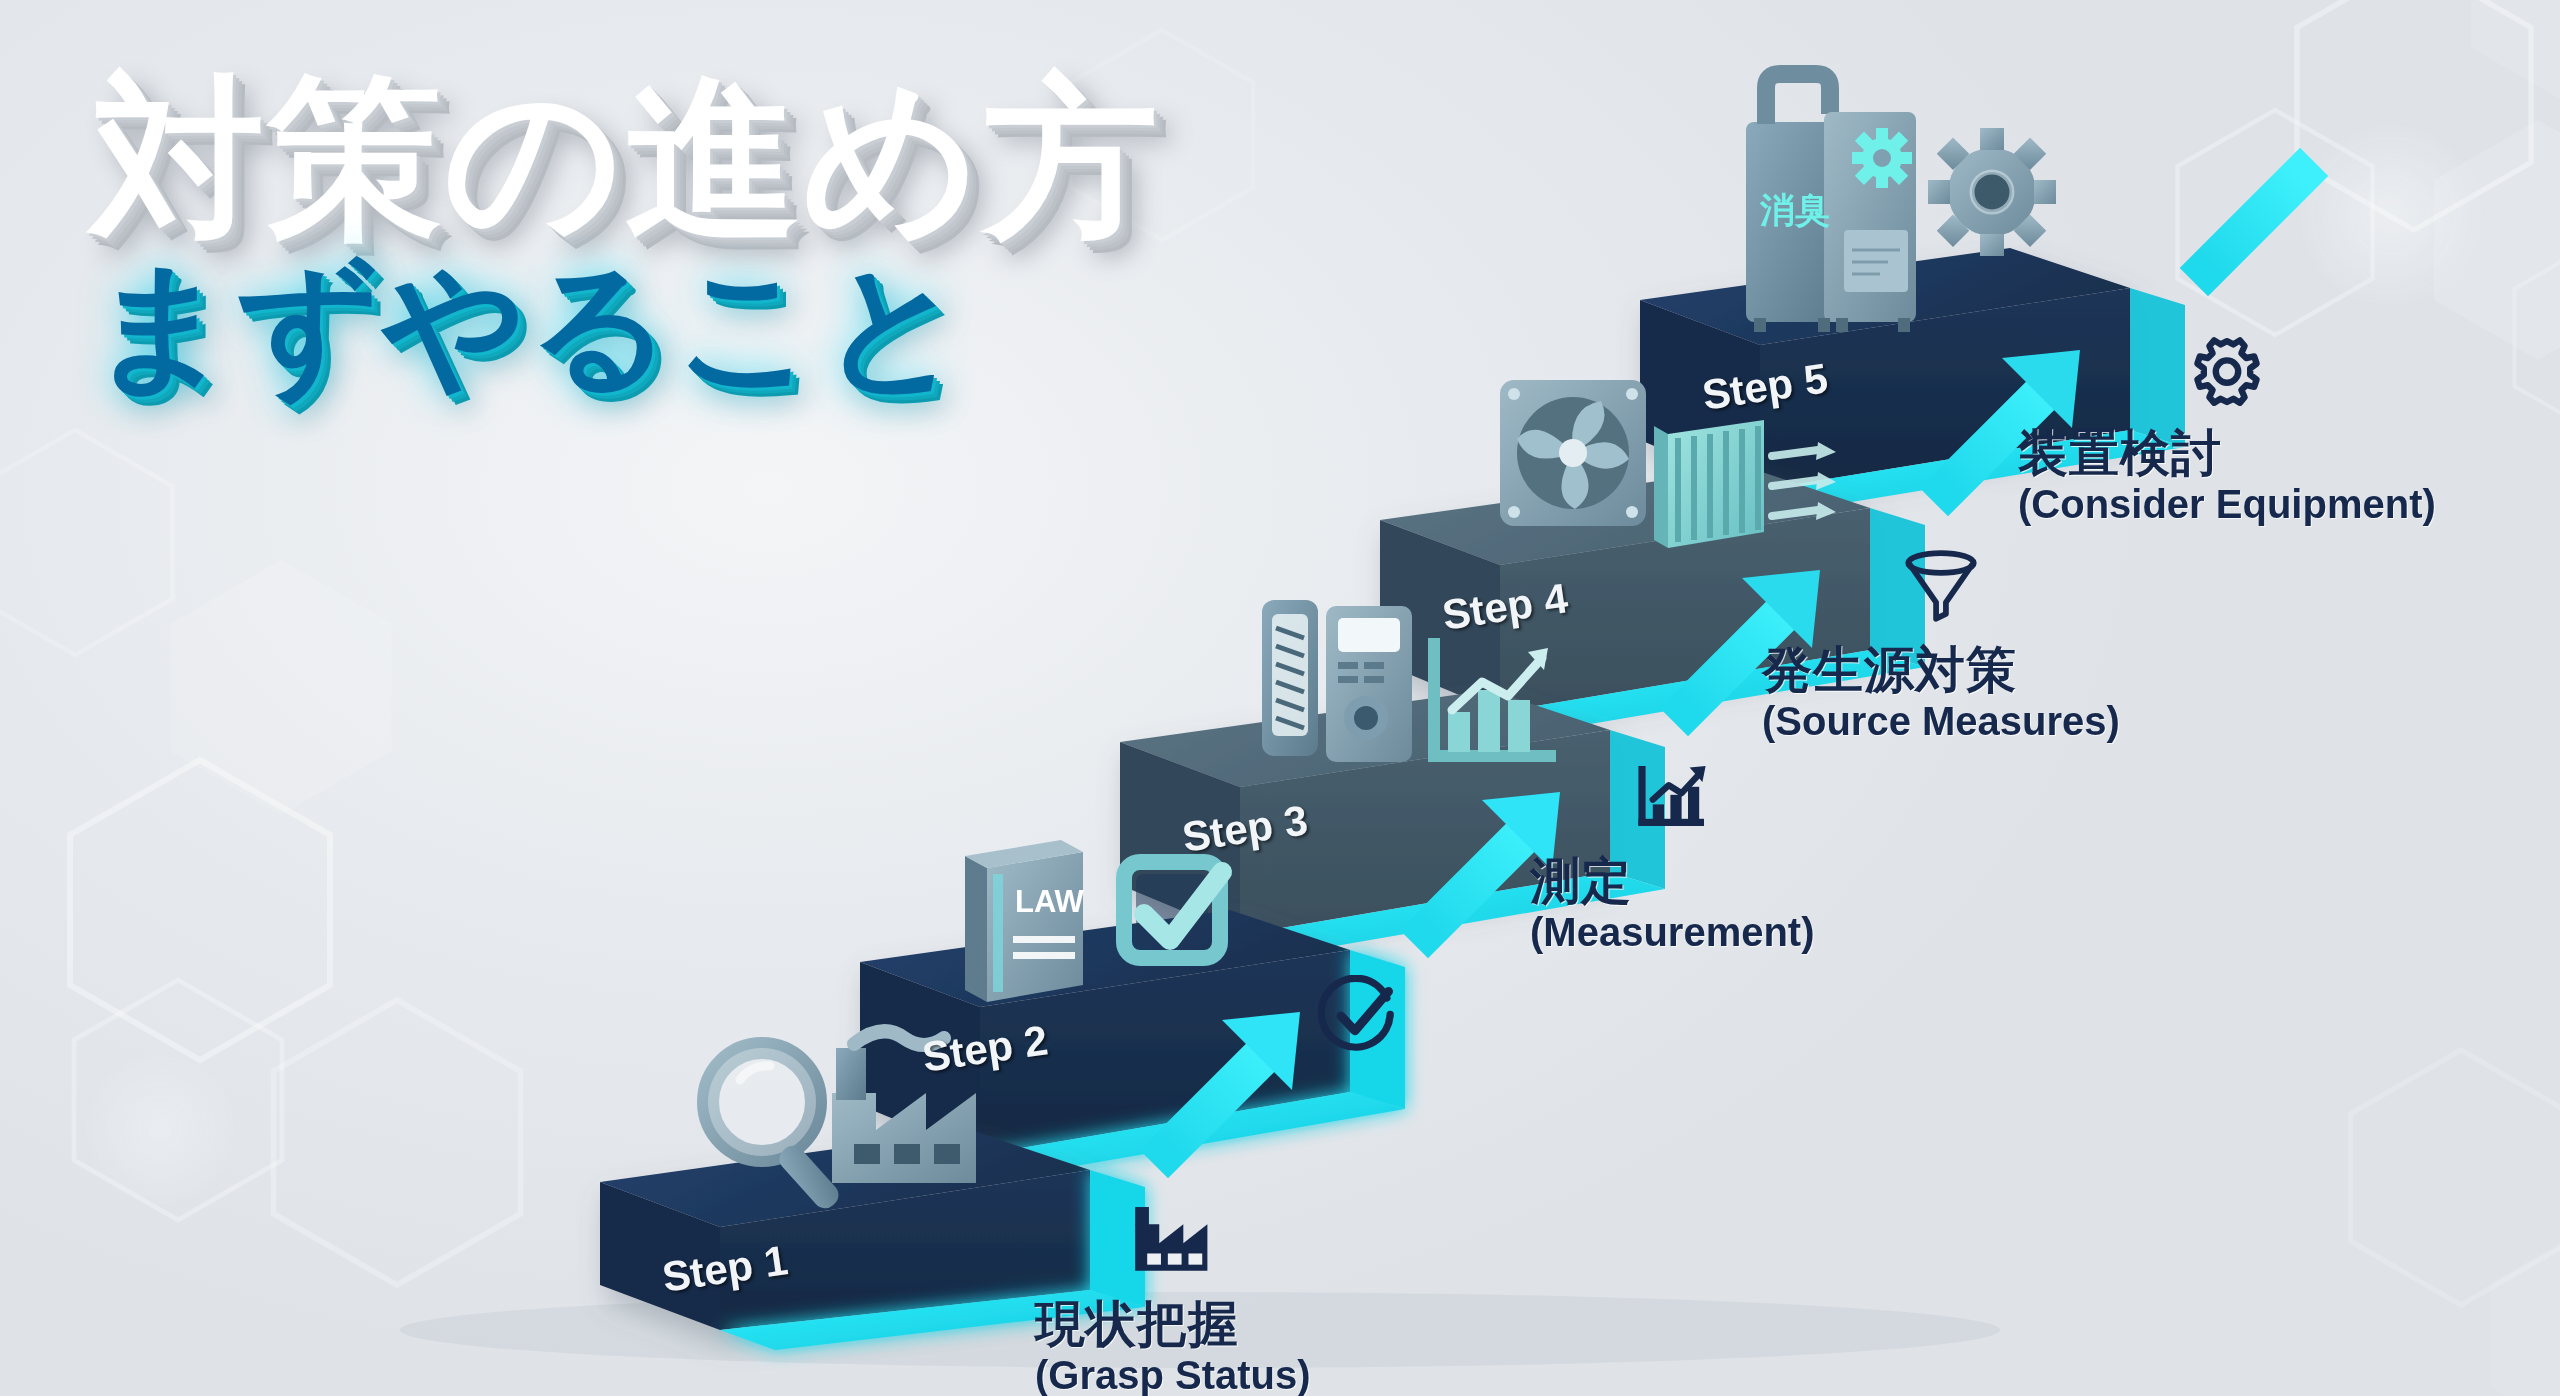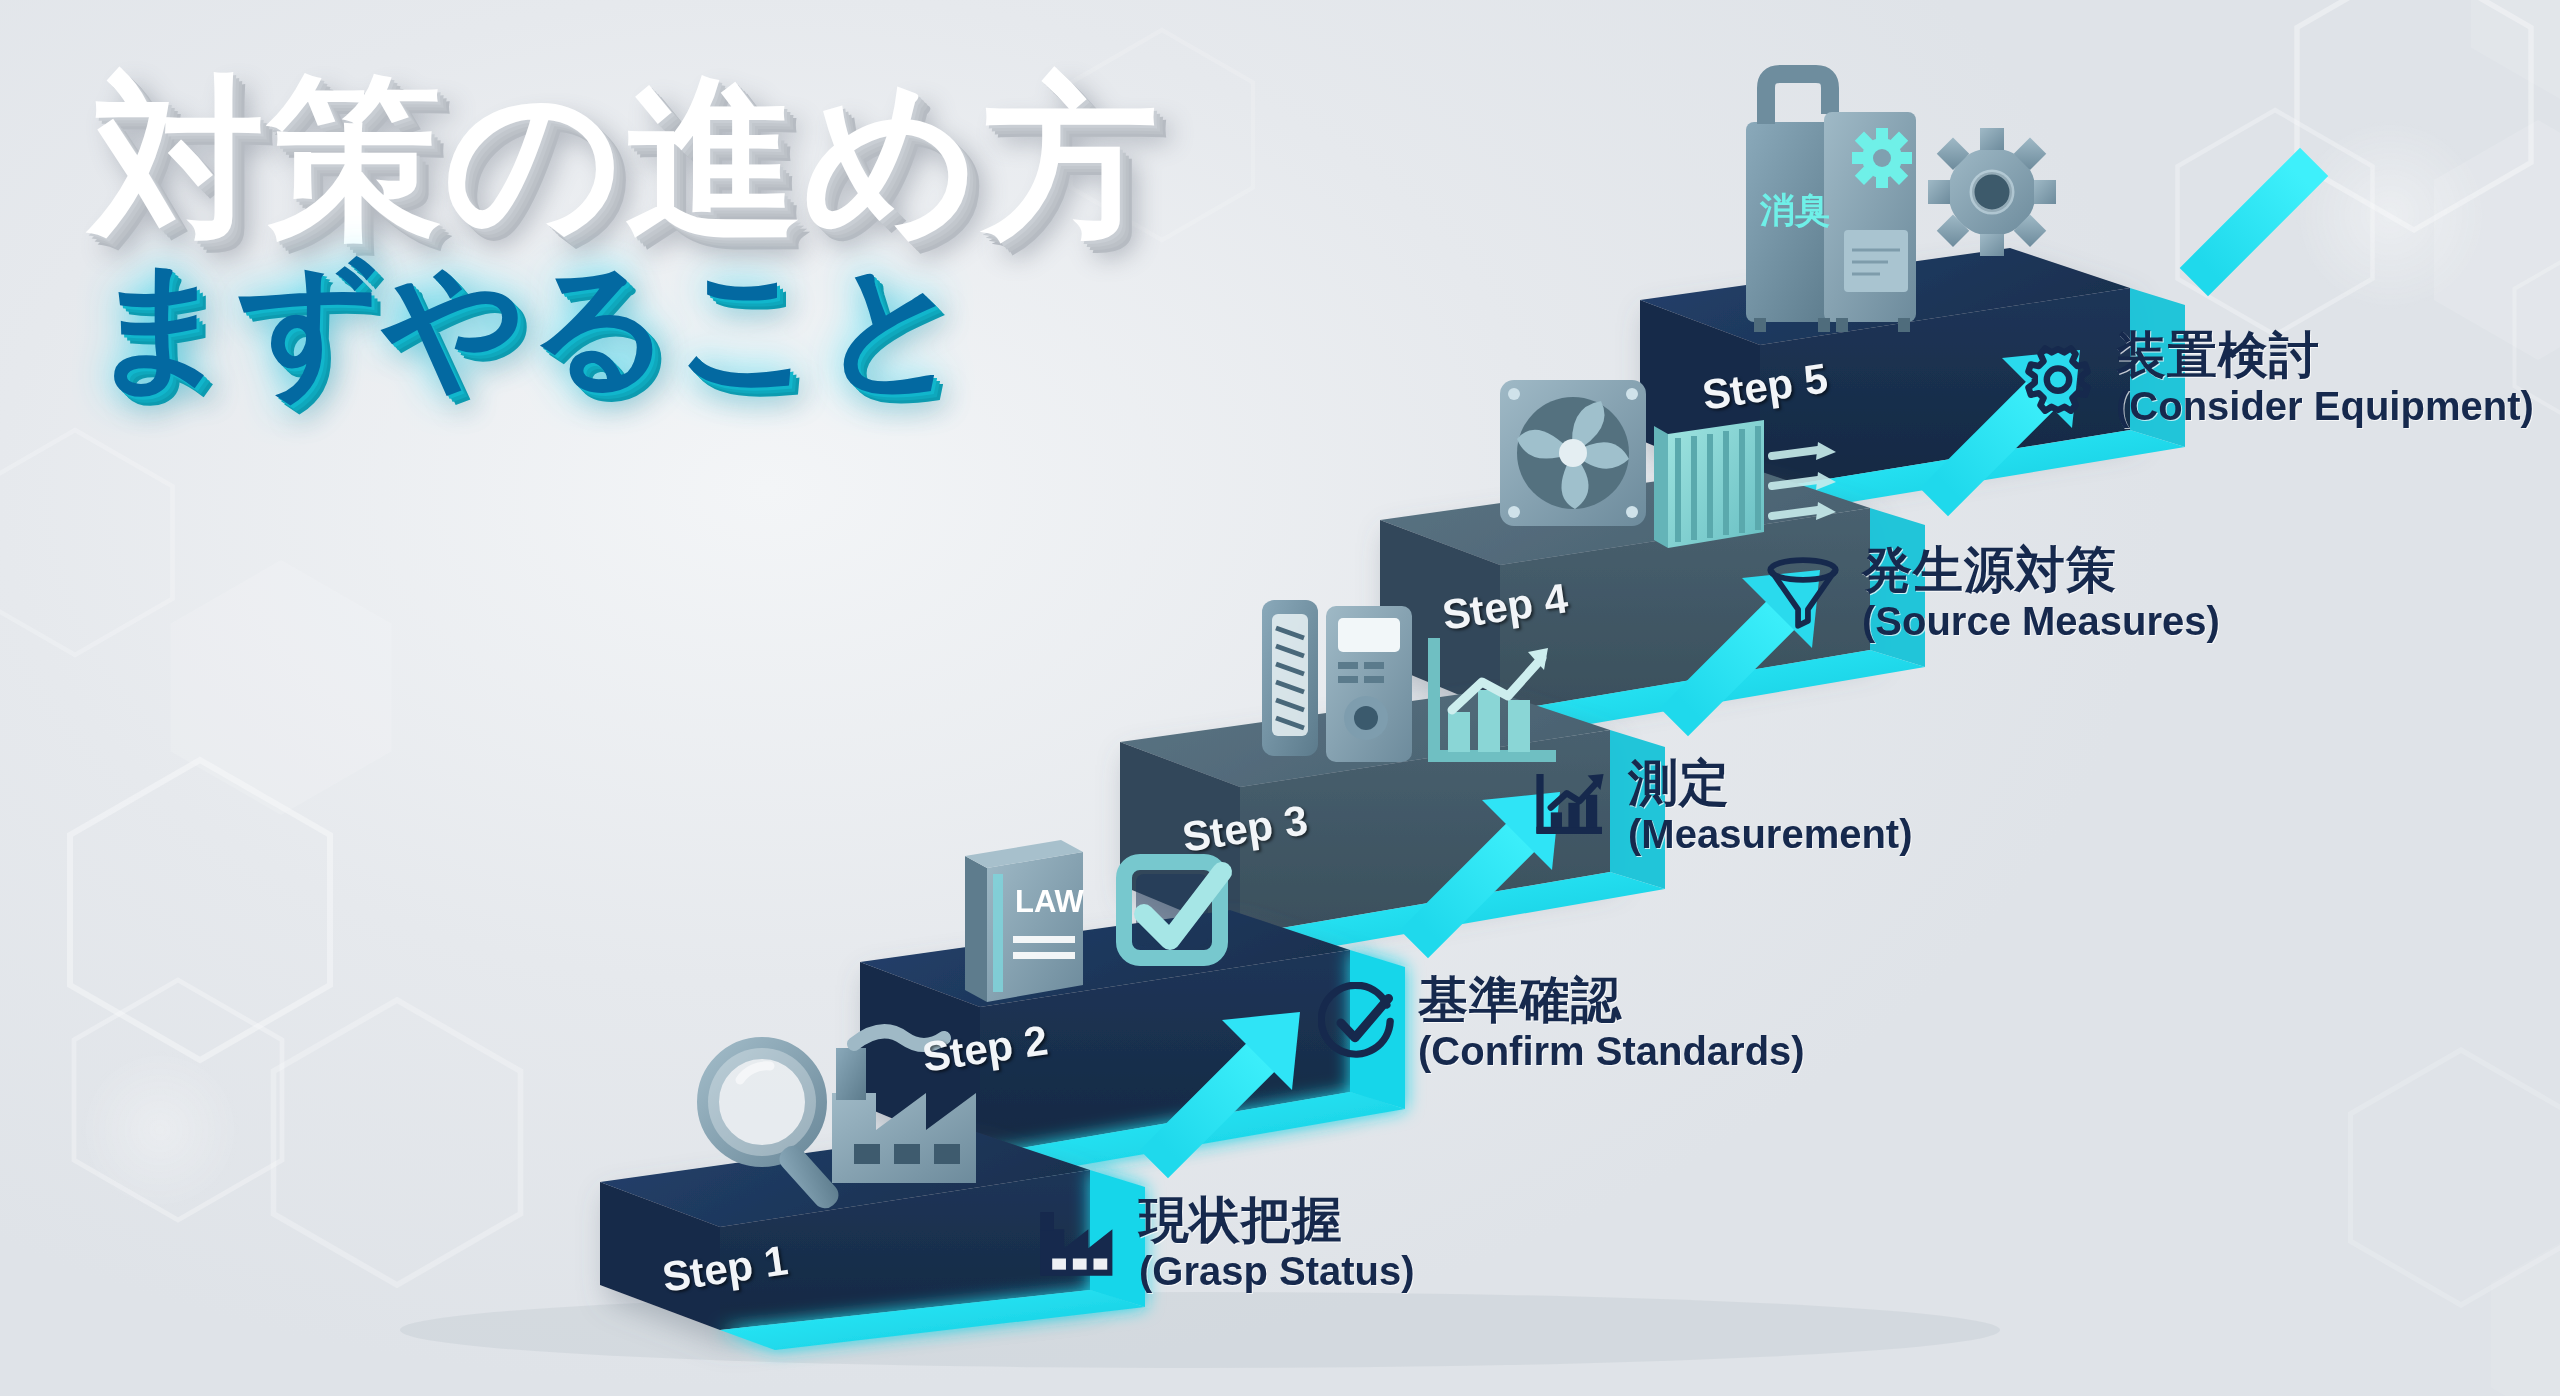--- a/index.html
+++ b/index.html
@@ -31,21 +31,21 @@
     letter-spacing:3px;
     text-shadow:
       3px 3px 0 #11b6cc, 6px 6px 0 #0fa8bd, 9px 9px 0 #0d9bb0,
       0 0 38px rgba(40,225,250,.85), 12px 14px 26px rgba(60,110,130,.40);
     white-space:nowrap;
   }
   
   .stage{position:absolute;inset:0;z-index:20;}
   
   .labels{position:absolute;inset:0;z-index:60;}
-  .lbl{position:absolute;display:flex;align-items:center;gap:18px;}
+  .lbl{position:absolute;display:flex;align-items:center;gap:18px;flex-direction:column;}
   .lbl .ico{flex:0 0 auto;display:block;}
   .lbl .txt{display:flex;flex-direction:column;line-height:1.0;}
   .lbl .jp{font-size:50px;font-weight:bold;color:#16294d;letter-spacing:1px;
            text-shadow:1px 1px 0 rgba(255,255,255,.75);}
   .lbl .en{font-size:40px;font-weight:bold;color:#16294d;margin-top:6px;letter-spacing:0px;
            text-shadow:1px 1px 0 rgba(255,255,255,.7);}
   .steplabel{
     position:absolute;font-size:42px;font-weight:bold;color:#f2f5f8;
     text-shadow:2px 2px 3px rgba(0,0,0,.55);
     white-space:nowrap;pointer-events:none;
@@ -406,24 +406,20 @@
       <span class="jp">現状把握</span>
       <span class="en">(Grasp Status)</span>
     </div>
   </div>
 
   <div class="lbl" style="left:1318px;top:975px;">
     <svg class="ico" width="82" height="82" viewBox="0 0 100 100">
       <path d="M84 28 A42 42 0 1 0 88 48" fill="none" stroke="#16294d" stroke-width="9" stroke-linecap="round"></path>
       <polyline points="28,50 45,68 86,20" fill="none" stroke="#16294d" stroke-width="11" stroke-linecap="round" stroke-linejoin="round"></polyline>
     </svg>
-    <div class="txt">
-      <span class="jp">基準確認</span>
-      <span class="en">(Confirm Standards)</span>
-    </div>
   </div>
 
   <div class="lbl" style="left:1530px;top:758px;">
     <svg class="ico" width="80" height="80" viewBox="0 0 100 100">
       <rect x="8" y="10" width="9" height="74" fill="#16294d"></rect>
       <rect x="8" y="76" width="82" height="9" fill="#16294d"></rect>
       <rect x="26" y="58" width="14" height="19" fill="#16294d"></rect>
       <rect x="48" y="46" width="14" height="31" fill="#16294d"></rect>
       <rect x="70" y="36" width="14" height="41" fill="#16294d"></rect>
       <polyline points="26,52 46,34 62,44 86,18" fill="none" stroke="#16294d" stroke-width="8" stroke-linecap="round" stroke-linejoin="round"></polyline>

